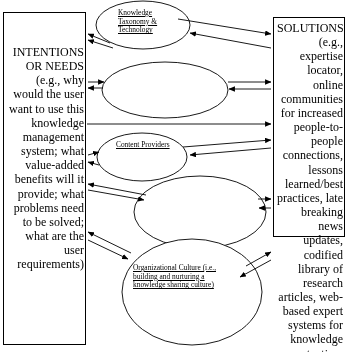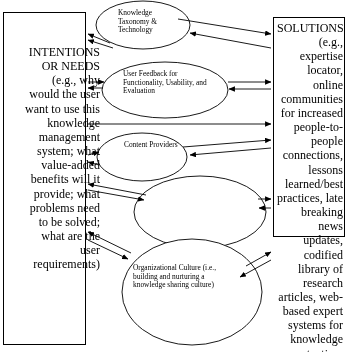--- a/index.html
+++ b/index.html
@@ -29,26 +29,27 @@
     line-height: 1.18;
     white-space: pre-line;
   }
   .box-text {
     font-size: 12px;
     text-align: right;
   }
   .ellipse-text {
     font-size: 7.4px;
     text-align: left;
+    text-decoration: underline;
   }
-  #left-box-text  { left: 24px;   top: 45px;  width: 76px; }
+  #left-box-text  { left: 8px;   top: 45px;  width: 76px; }
   #right-box-text { left: 277px; top: 21px;  width: 66px; }
   #e1-text { left: 118px; top: 9px;   width: 62px; }
   #e2-text { left: 123px; top: 70px;  width: 86px; }
-  #e3-text { left: 116px; top: 141px; width: 58px; margin-left: 8px; }
+  #e3-text { left: 116px; top: 141px; width: 58px; }
   #e4-text { left: 158px; top: 186px; width: 84px; }
   #e5-text { left: 133px; top: 264px; width: 92px; }
 </style>
 </head>
 <body>
 
 <div id="canvas">
 
   <svg id="diagram-svg" viewBox="0 0 350 352">
     <defs>
@@ -107,20 +108,19 @@
 
     </g>
   </svg>
 
   <div class="node-text box-text" id="left-box-text">INTENTIONS OR NEEDS (e.g., why would the user want to use this knowledge management system; what value-added benefits will it provide; what problems need to be solved; what are the user requirements)</div>
 
   <div class="node-text box-text" id="right-box-text">SOLUTIONS (e.g., expertise locator, online communities for increased people-to-people connections, lessons learned/best practices, late breaking news updates, codified library of research articles, web-based expert systems for knowledge retention, collaborative work space, etc.)</div>
 
   <div class="node-text ellipse-text" id="e1-text">Knowledge Taxonomy &amp; Technology</div>
 
-  <div class="node-text ellipse-text" id="e2-text">User Feedback for Functionality, Usability, and Evaluation</div>
 
   <div class="node-text ellipse-text" id="e3-text">Content Providers</div>
 
 
   <div class="node-text ellipse-text" id="e5-text">Organizational Culture (i.e., building and nurturing a knowledge sharing culture)</div>
 
 </div>
 
 </body></html>

